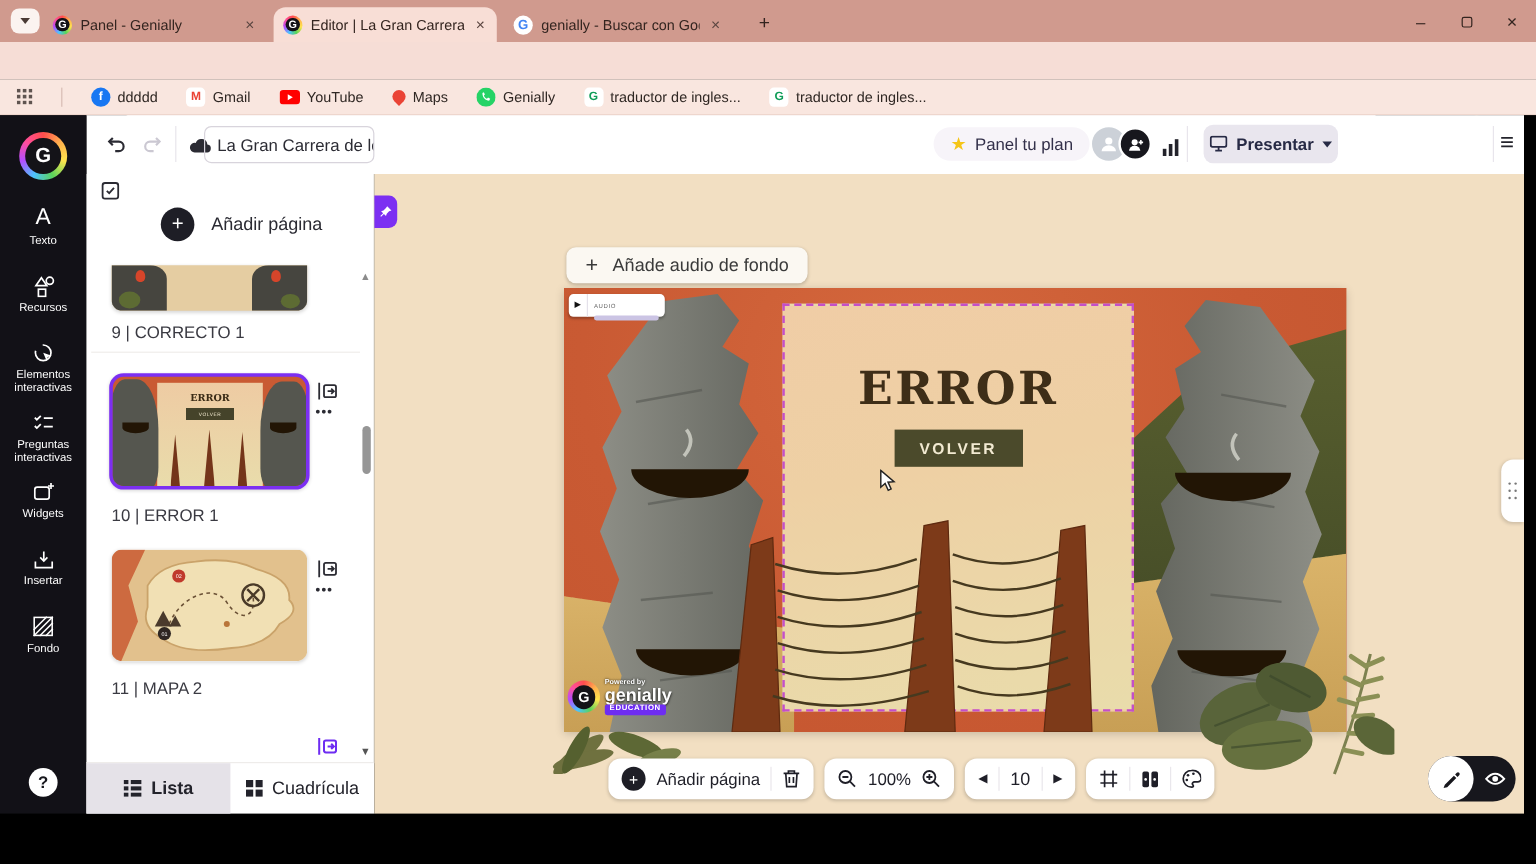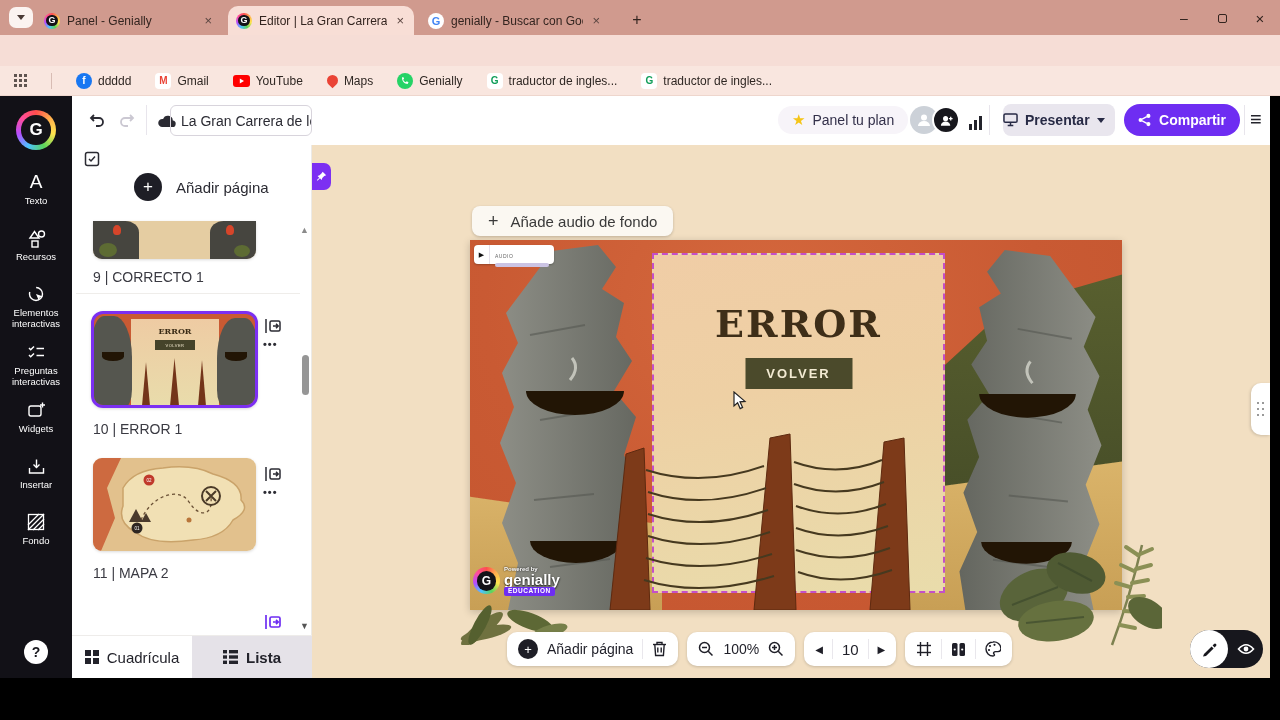--- a/index.html
+++ b/index.html
@@ -26,21 +26,21 @@
   .bm{display:flex;align-items:center;gap:6px;font-size:12px;color:#2f2723}
   .bmfav{width:16px;height:16px;border-radius:4px;display:flex;align-items:center;justify-content:center;font-size:10px;font-weight:bold;flex:none}
   .vsep{width:1px;background:#d8bcb4;height:16px}
   
   .apptoolbar{position:absolute;left:72px;top:96px;width:1198px;height:49px;background:#fff}
   .tbtn{position:absolute;width:26px;height:26px;display:flex;align-items:center;justify-content:center}
   .tsep{position:absolute;width:1px;height:30px;background:#e8e5ec;top:9px}
   .titlebox{position:absolute;left:98px;top:9px;width:142px;height:31px;border:1px solid #d8d4dc;border-radius:6px;display:flex;align-items:center;padding:0 10px;font-size:14px;color:#2b2b33;white-space:nowrap;overflow:hidden}
   .pill-upgrade{position:absolute;left:706px;top:10px;height:28px;background:#f7f4f9;border-radius:15px;display:flex;align-items:center;gap:7px;padding:0 14px;font-size:14px;color:#33304a}
   .avatar{position:absolute;width:28px;height:28px;border-radius:50%;top:10px}
-  .pill-present{position:absolute;left:931px;top:8px;width:112px;height:32px;background:#e9e6ee;border-radius:8px;display:flex;align-items:center;gap:7px;font-size:14px;font-weight:bold;color:#272a45}
+  .pill-present{position:absolute;left:931px;top:8px;width:112px;height:32px;background:#e9e6ee;border-radius:8px;display:flex;align-items:center;justify-content:center;gap:7px;font-size:14px;font-weight:bold;color:#272a45}
   .pill-share{position:absolute;left:1052px;top:8px;width:116px;height:32px;background:#6e2df2;border-radius:17px;display:flex;align-items:center;justify-content:center;gap:8px;font-size:14px;font-weight:bold;color:#fff}
   .hamburger{position:absolute;left:1178px;top:12px;font-size:20px;color:#23232b}
   
   .sidebar{position:absolute;left:0;top:96px;width:72px;height:582px;background:#121117}
   .side-item{position:absolute;left:0;width:72px;text-align:center;color:#fff;cursor:default}
   .side-item .lbl{font-size:9.5px;line-height:1.2;margin-top:3px;display:block}
   .side-icon{height:20px;display:flex;align-items:center;justify-content:center;color:#fff;font-size:17px}
   .side-active{background:#7c2ff2;padding-top:9px;height:58px}
   
   .pagespanel{position:absolute;left:72px;top:145px;width:240px;height:490px;background:#fff;overflow:hidden;border-right:1px solid #eceae7}
@@ -266,34 +266,20 @@
     </div>
     <span class="tsep" style="left:917px"></span>
     <div class="pill-present">
       <svg width="15" height="14" viewBox="0 0 16 15">
           <rect x="1" y="1" width="14" height="9" rx="1.5" fill="none" stroke="#272a45" stroke-width="1.6"></rect>
           <path d="M8 10 v3 M5 13.5 h6" stroke="#272a45" stroke-width="1.6"></path>
         </svg>
       <span>Presentar</span>
       <span class="chev" style="border-top-color:#272a45"></span>
     </div>
-    <div class="pill-share">
-      <svg width="13" height="14" viewBox="0 0 14 14">
-          <g fill="#fff">
-            <circle cx="2.8" cy="7" r="2.2"></circle>
-            <circle cx="11.2" cy="2.6" r="2.2"></circle>
-            <circle cx="11.2" cy="11.4" r="2.2"></circle>
-          </g>
-          <g stroke="#fff" stroke-width="1.5">
-            <line x1="4.5" y1="6" x2="9.5" y2="3.4"></line>
-            <line x1="4.5" y1="8" x2="9.5" y2="10.6"></line>
-          </g>
-        </svg>
-      <span>Compartir</span>
-    </div>
     <span class="tsep" style="left:1172px"></span>
     <div class="hamburger">≡</div>
   </div>
 
   <div class="sidebar">
     <div class="glogo" style="position:absolute;left:16px;top:14px;width:40px;height:40px">
         <span class="glogo-in" style="font-size:17px">G</span>
       </div>
 
     <div class="side-item" style="top:76px">
@@ -450,43 +436,43 @@
           <path d="M9 9 h5 M12 6.8 l2.2 2.2 -2.2 2.2"></path>
         </g>
       </svg>
 
     <div class="scrollarrow" style="top:80px">▲</div>
     <div class="scrollthumb"></div>
     <div class="scrollarrow" style="top:476px;color:#555">▼</div>
   </div>
 
   <div class="viewtabs">
-    <div class="vtab">
-      <svg width="14" height="14" viewBox="0 0 14 14">
-          <g fill="#23232b">
-            <rect x="0" y="0" width="6" height="6"></rect>
-            <rect x="8" y="0" width="6" height="6"></rect>
-            <rect x="0" y="8" width="6" height="6"></rect>
-            <rect x="8" y="8" width="6" height="6"></rect>
-          </g>
-        </svg>
-      <span>Cuadrícula</span>
-    </div>
     <div class="vtab active">
       <svg width="15" height="14" viewBox="0 0 15 14">
           <g fill="#23232b">
             <rect x="0" y="0" width="4" height="3.4"></rect>
             <rect x="6" y="0" width="9" height="3.4"></rect>
             <rect x="0" y="5.3" width="4" height="3.4"></rect>
             <rect x="6" y="5.3" width="9" height="3.4"></rect>
             <rect x="0" y="10.6" width="4" height="3.4"></rect>
             <rect x="6" y="10.6" width="9" height="3.4"></rect>
           </g>
         </svg>
       <span>Lista</span>
+    </div>
+    <div class="vtab">
+      <svg width="14" height="14" viewBox="0 0 14 14">
+          <g fill="#23232b">
+            <rect x="0" y="0" width="6" height="6"></rect>
+            <rect x="8" y="0" width="6" height="6"></rect>
+            <rect x="0" y="8" width="6" height="6"></rect>
+            <rect x="8" y="8" width="6" height="6"></rect>
+          </g>
+        </svg>
+      <span>Cuadrícula</span>
     </div>
   </div>
 
   <div class="canvas">
     <div class="pinflap">
       <svg width="11" height="11" viewBox="0 0 14 14">
           <path d="M8.5 1 L13 5.5 L10.5 6.3 L8 9 L7.2 11.5 L5 9.3 L2 12.3 L1.2 11.5 L4.2 8.5 L2 6.3 L4.5 5.5 L7.2 3 Z" fill="#fff"></path>
         </svg>
     </div>
 

